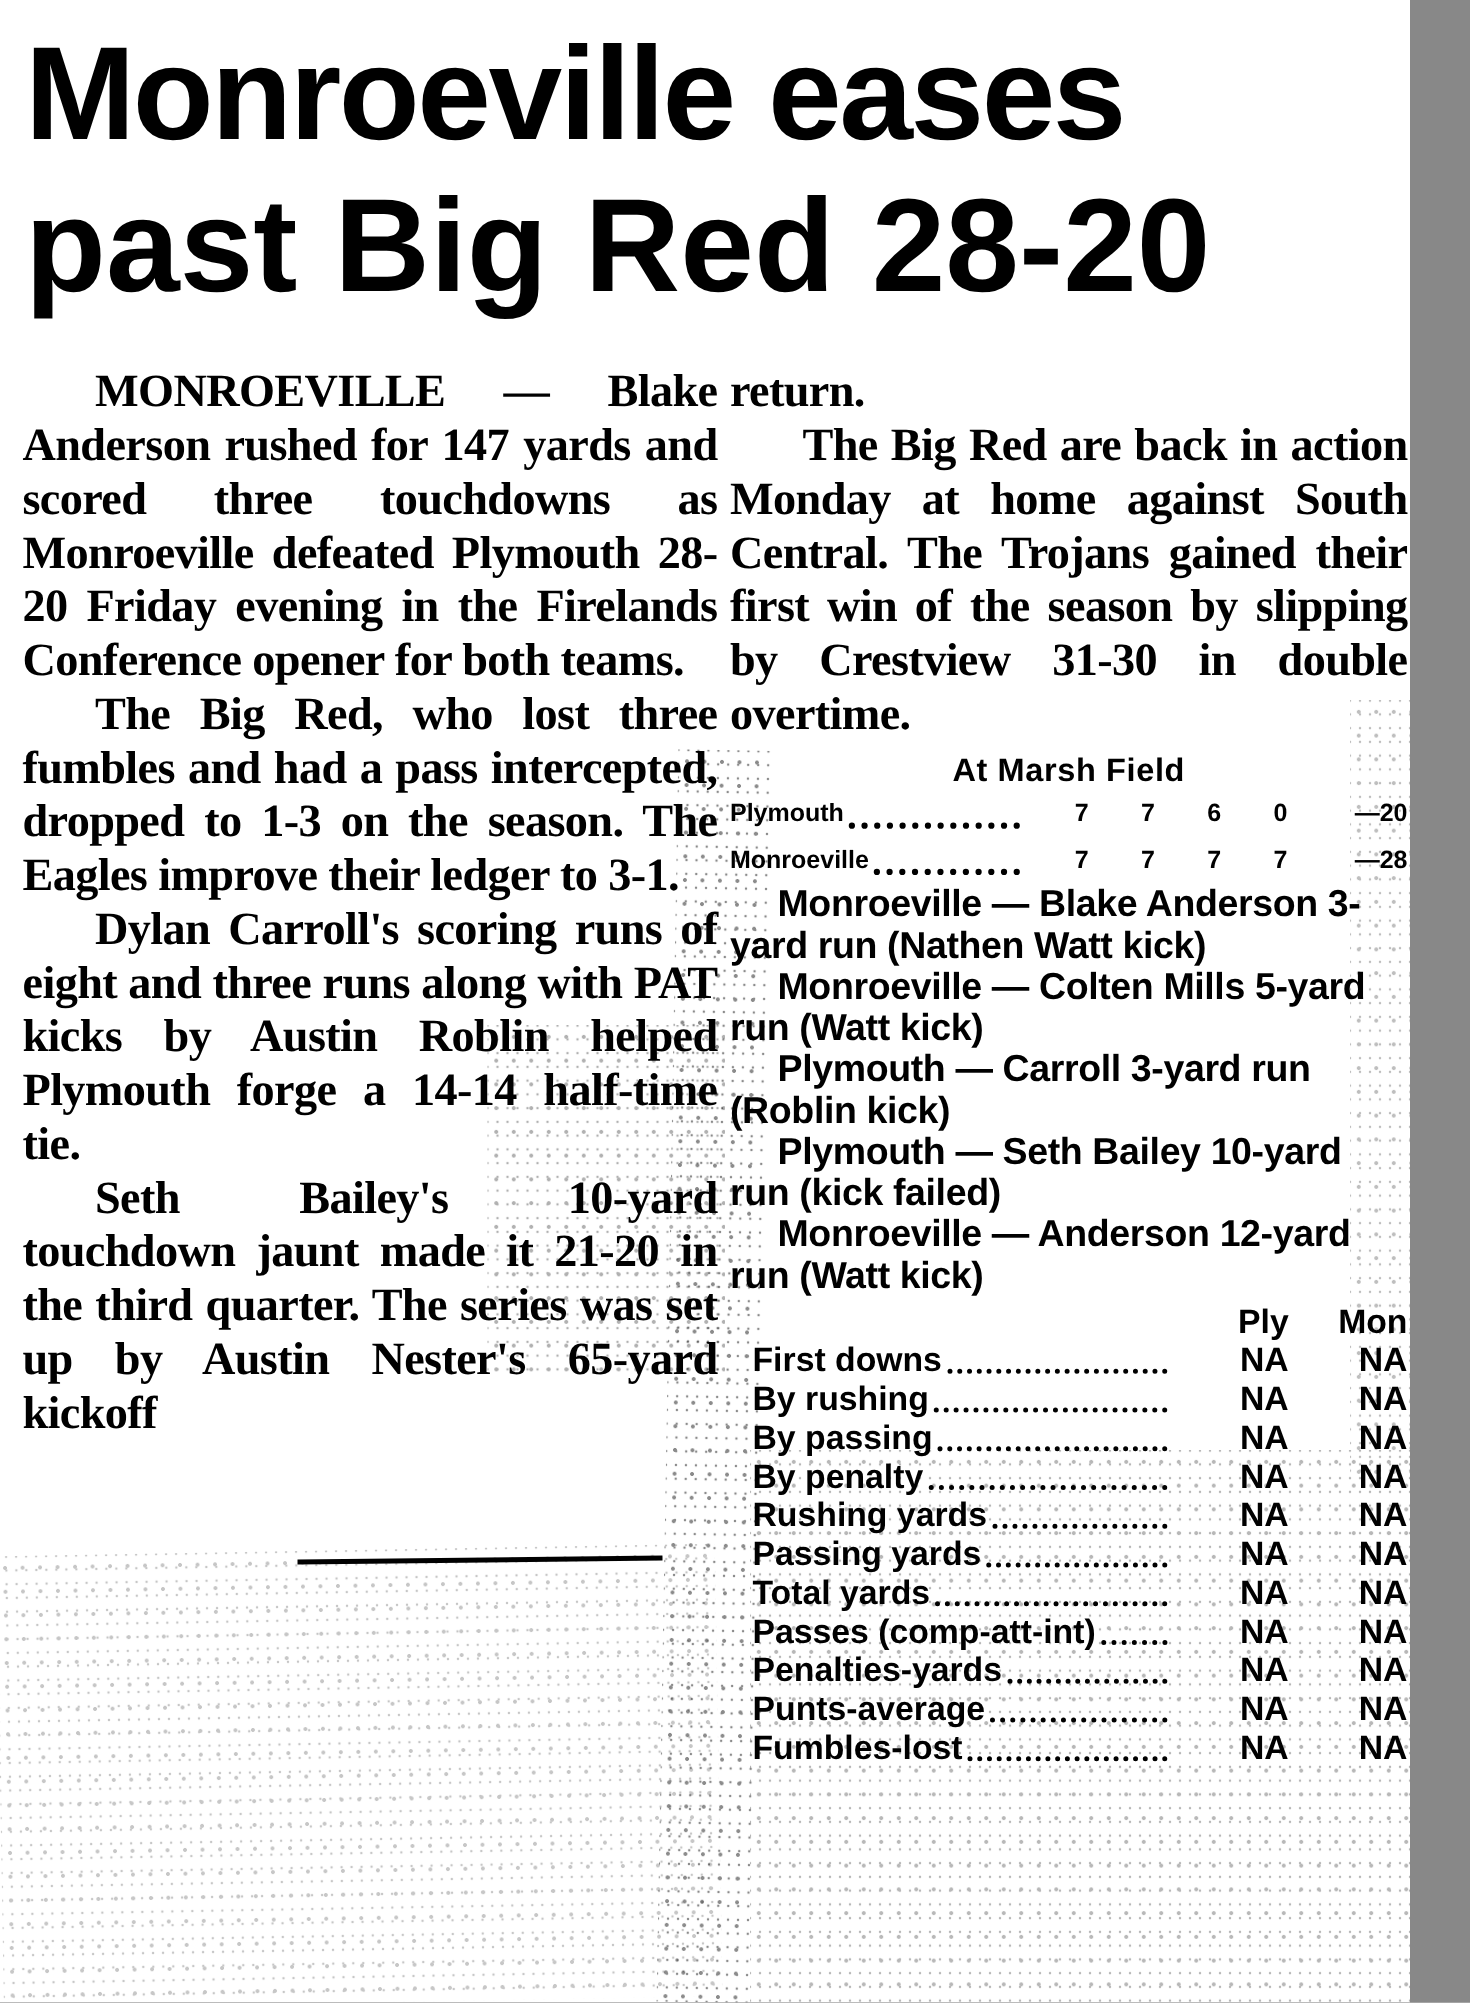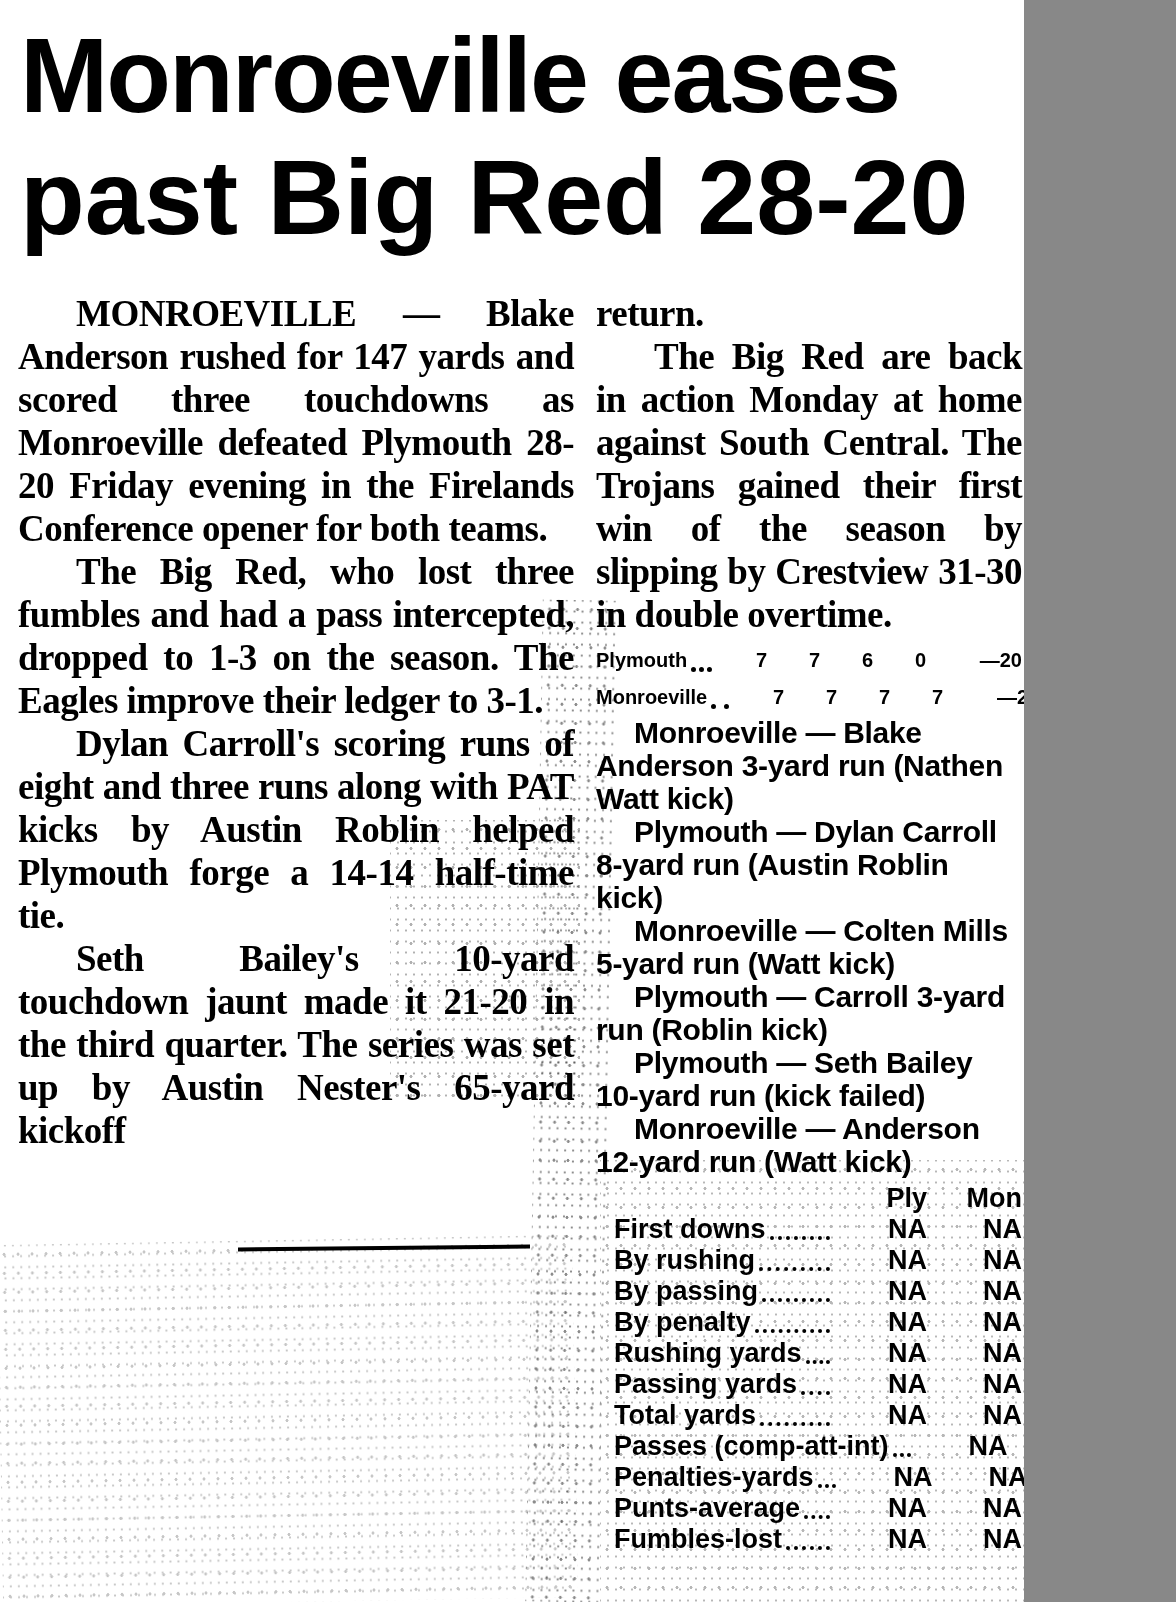--- a/index.html
+++ b/index.html
@@ -1,34 +1,34 @@
 <!DOCTYPE html>
 <html><head>
 <meta charset="utf-8">
 <style>
   html,body{margin:0;padding:0;background:#888;}
   .page{
     position:relative;
-    width:1024px;height:1602px;
+    width:1128px;height:1602px;
     background:#ffffff;color:#000;
     overflow:hidden;
     font-family:"Liberation Serif", serif;
   }
   
   .headline{
     position:absolute;top:14px;left:20px;right:10px;
     font-family:"Liberation Sans", sans-serif;
     font-weight:bold;font-size:106px;line-height:122px;
     letter-spacing:-2px;white-space:nowrap;
   }
   .headline .hl2{letter-spacing:0px;}
   
   .columns{
     position:absolute;top:292px;left:18px;right:2px;bottom:0;
-    display:flex;gap:22px;
+    display:flex;gap:10px;
   }
   .col-left{width:556px;flex:none;}
   .col-right{flex:1;min-width:0;}
   .body-p{
     margin:0;font-size:37px;line-height:43px;font-weight:bold;
     text-align:justify;text-indent:58px;letter-spacing:-0.5px;
   }
   .body-p.no-indent{text-indent:0;}
   
   .boxscore{
@@ -102,20 +102,21 @@
       <p class="body-p">The Big Red, who lost three fumbles and had a pass intercepted, dropped to 1-3 on the season. The Eagles improve their ledger to 3-1.</p>
       <p class="body-p">Dylan Carroll's scoring runs of eight and three runs along with PAT kicks by Austin Roblin helped Plymouth forge a 14-14 half-time tie.</p>
       <p class="body-p">Seth Bailey's 10-yard touchdown jaunt made it 21-20 in the third quarter. The series was set up by Austin Nester's 65-yard kickoff</p>
     </div>
 
     <div class="col-right">
       <p class="body-p no-indent">return.</p>
       <p class="body-p">The Big Red are back in action Monday at home against South Central. The Trojans gained their first win of the season by slipping by Crestview 31-30 in double overtime.</p>
 
       <div class="boxscore">
+        <div class="venue">At Marsh Field</div>
 
         <div class="score-row">
           <span class="team">Plymouth</span>
           <span class="leader"></span>
           <span class="q">7</span>
           <span class="q">7</span>
           <span class="q">6</span>
           <span class="q">0</span>
           <span class="tot">—20</span>
         </div>
@@ -123,21 +124,20 @@
           <span class="team">Monroeville</span>
           <span class="leader"></span>
           <span class="q">7</span>
           <span class="q">7</span>
           <span class="q">7</span>
           <span class="q">7</span>
           <span class="tot">—28</span>
         </div>
 
         <p class="play">Monroeville — Blake Anderson 3-yard run (Nathen Watt kick)</p>
-        <p class="play">Plymouth — Dylan Carroll 8-yard run (Austin Roblin kick)</p>
         <p class="play">Monroeville — Colten Mills 5-yard run (Watt kick)</p>
         <p class="play">Plymouth — Carroll 3-yard run (Roblin kick)</p>
         <p class="play">Plymouth — Seth Bailey 10-yard run (kick failed)</p>
         <p class="play">Monroeville — Anderson 12-yard run (Watt kick)</p>
 
         <div class="stats">
           <div class="stats-header">
             <span class="val">Ply</span>
             <span class="val">Mon</span>
           </div>

